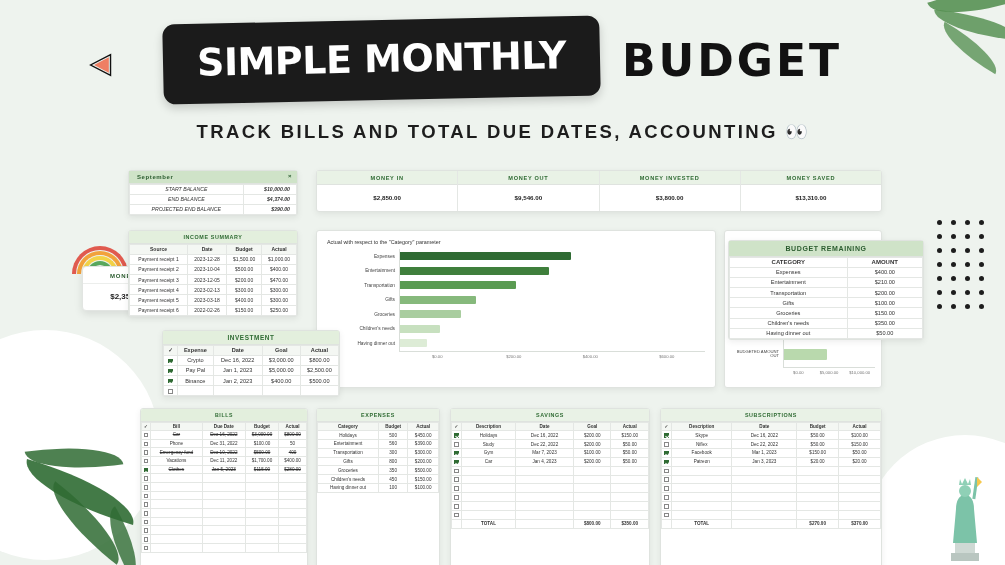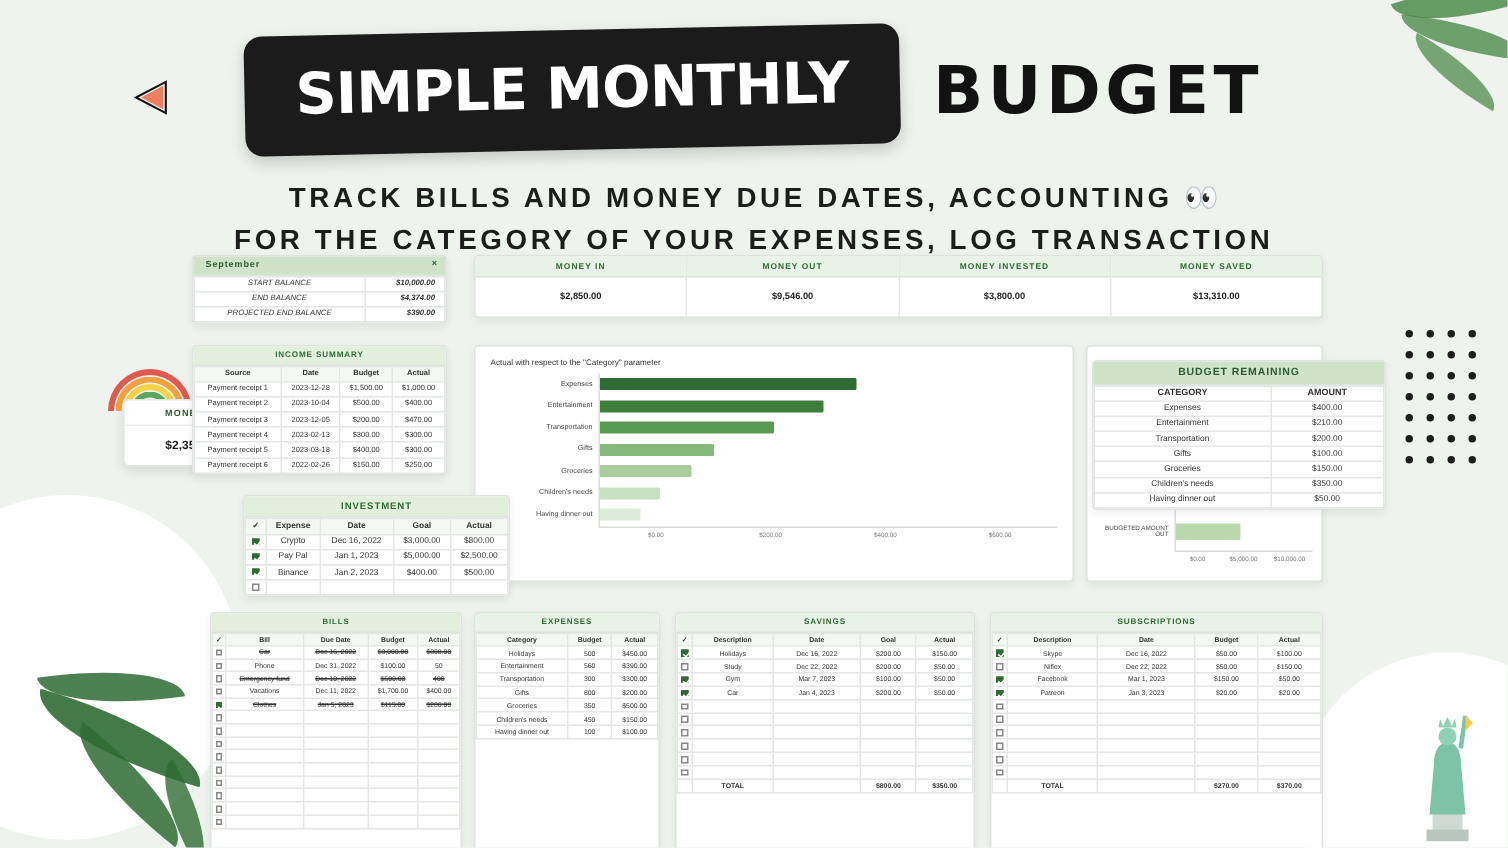--- a/index.html
+++ b/index.html
@@ -230,24 +230,23 @@
   <path d="M26 10 l1-6 2 5 3-6 3 6 2-5 1 6z" fill="#8fd0b6"></path>
   <rect x="41" y="2" width="3" height="22" fill="#7cc3a8" transform="rotate(8 42 12)"></rect>
   <path d="M44 2 l5 5 -5 5z" fill="#f6c84c"></path>
 </svg>
 
 <div class="title-wrap">
   <div class="title-badge">SIMPLE MONTHLY</div>
   <div class="title-plain">BUDGET</div>
 </div>
 <div class="subtitle">
-  <span>TRACK BILLS AND MONEY DUE DATES, ACCOUNTING</span>
+  <span>TRACK BILLS AND TOTAL DUE DATES, ACCOUNTING</span>
   <span class="eyes">👀</span>
   <br>
-  <span>FOR THE CATEGORY OF YOUR EXPENSES, LOG TRANSACTION</span>
 </div>
 
 <div class="dash">
 
   <div class="rainbow">
     <i style="width:56px;height:28px;border-width:4px;border-color:#e05a4f;"></i>
     <i style="width:46px;height:23px;left:5px;border-width:4px;border-color:#f2a23c;"></i>
     <i style="width:36px;height:18px;left:10px;border-width:4px;border-color:#f3d347;"></i>
     <i style="width:26px;height:13px;left:15px;border-width:4px;border-color:#5aa95e;"></i>
     <i style="width:16px;height:8px;left:20px;border-width:4px;border-color:#4a7fc1;"></i>

